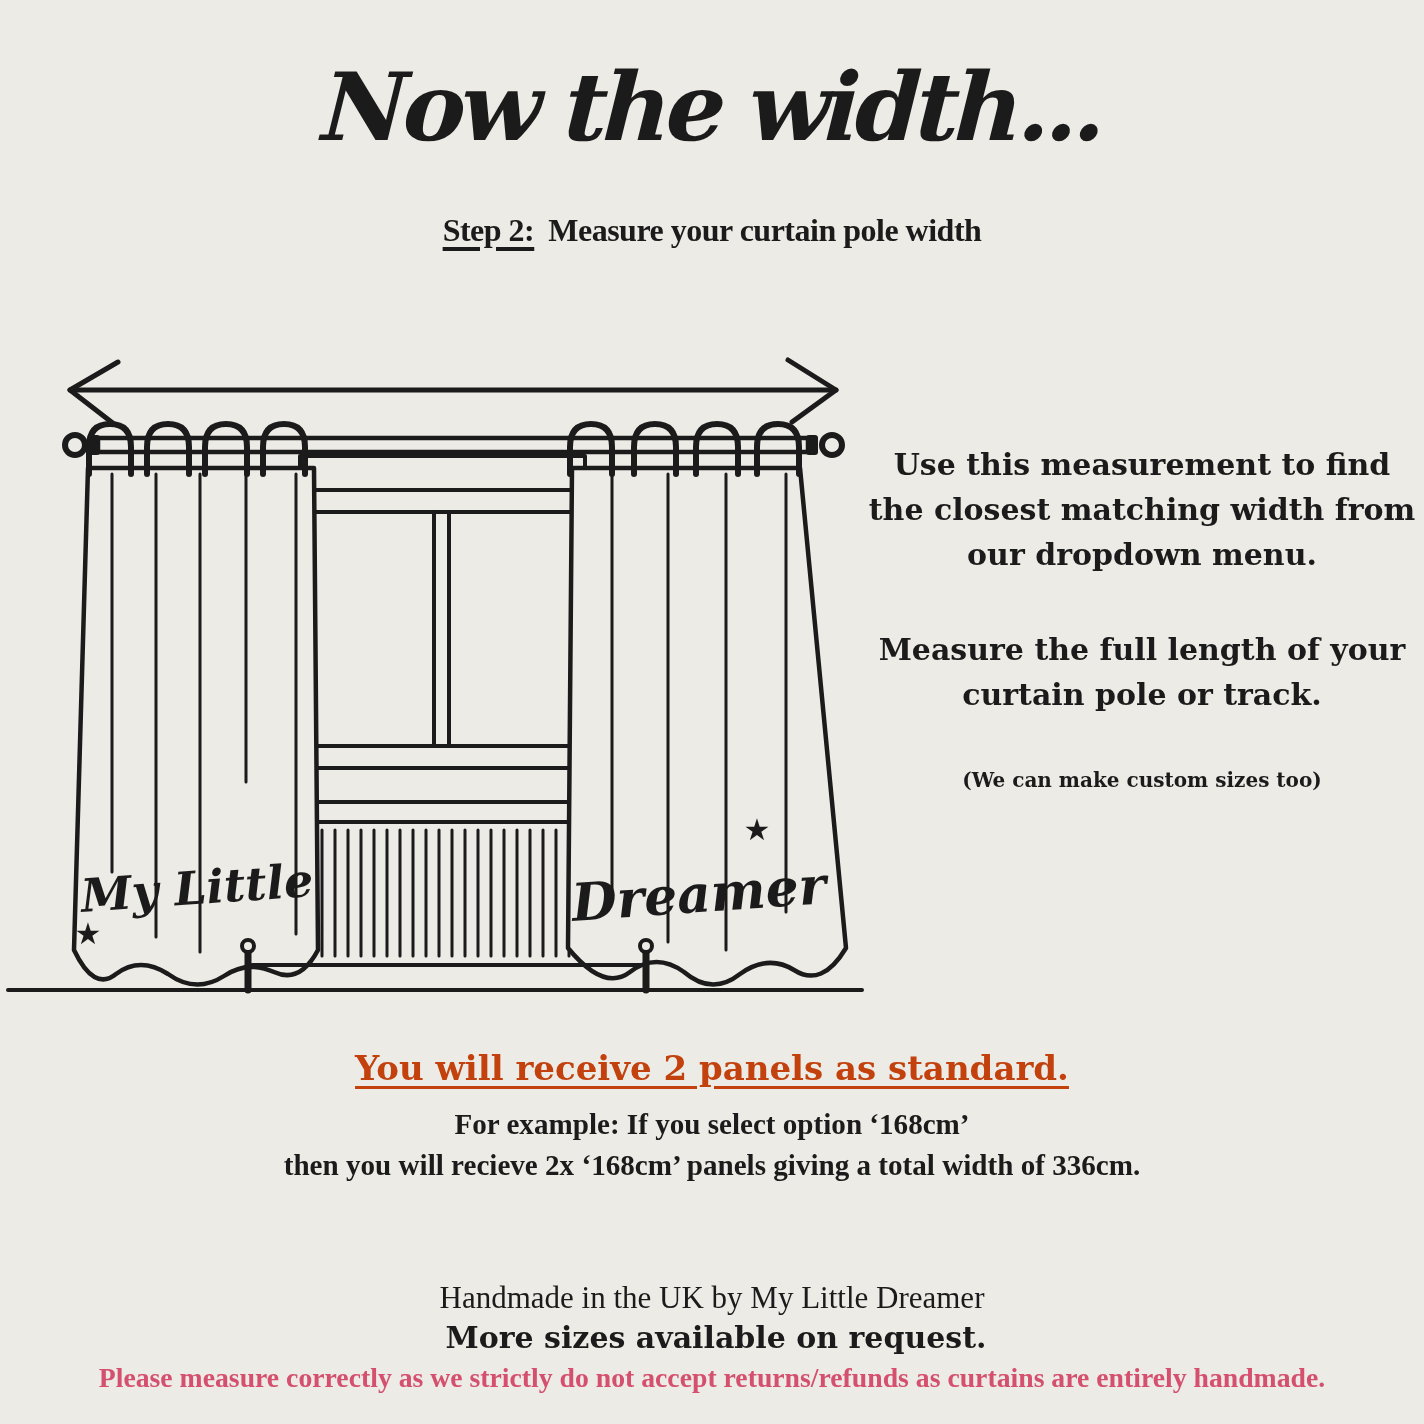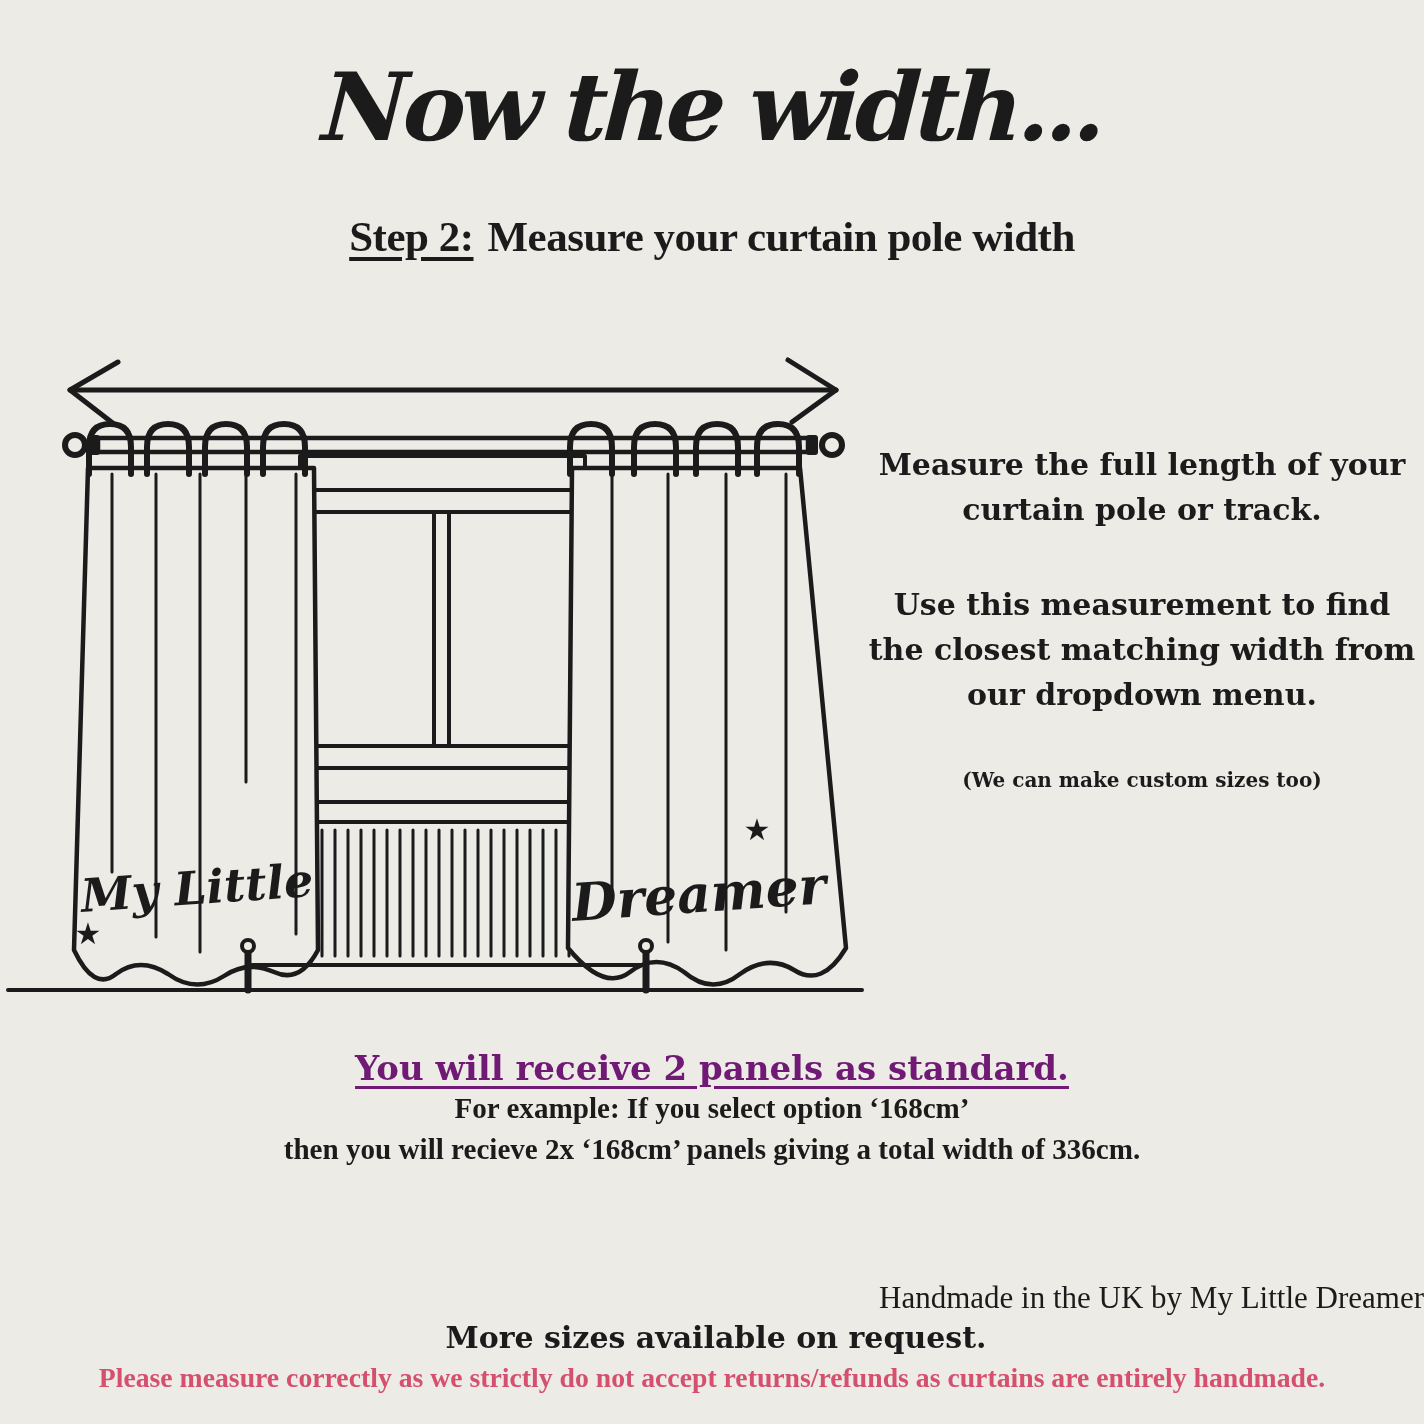--- a/index.html
+++ b/index.html
@@ -18,21 +18,21 @@
     top:52px;
     font-size:94px;
     font-style:italic;
     font-weight:bold;
     letter-spacing:-5px;
     transform:skewX(-3deg);
   }
 
   .step-heading {
     top:212px;
-    font-size:43px;
+    font-size:32px;
     font-weight:bold;
     font-family:"Liberation Serif","DejaVu Serif",serif;
     letter-spacing:-0.5px;
     text-align:center;
   }
   .step-label {
     text-decoration:underline;
     text-decoration-thickness:4px;
     text-underline-offset:6px;
   }
@@ -52,35 +52,36 @@
   .side-text { left:862px; top:442px; width:560px; text-align:center; }
   .side-text p {
     font-size:30px; font-weight:bold; line-height:1.5;
     margin-bottom:50px;
   }
   .side-text p.example { margin-bottom:6px; }
   .side-text .note { font-size:20px; font-weight:bold; line-height:1.3; }
 
   .panels-block { top:1048px; }
   .panels-heading {
-    font-size:34px; font-weight:bold; color:#701a75;
+    font-size:34px; font-weight:bold; color:#c2410c;
     text-decoration:underline;
     text-decoration-thickness:3px;
     text-underline-offset:6px;
+    margin-bottom:16px;
   }
   .panels-line {
     font-family:"Liberation Serif","DejaVu Serif",serif;
     font-size:30px; font-weight:bold; line-height:1.35;
     transform:scaleX(0.97);
   }
 
   .footer-handmade {
     top:1280px;
     font-family:"Liberation Serif","DejaVu Serif",serif;
-    font-size:31px; font-weight:normal;text-align:right;
+    font-size:31px; font-weight:normal;
   }
   .footer-more {
     top:1320px;
     font-size:30px; font-weight:bold;margin-left:8px;
   }
   .footer-disclaimer {
     top:1362px;
     font-family:"Liberation Serif","DejaVu Serif",serif;
     font-size:28px; font-weight:bold; color:#d5506e;
     transform:scaleX(0.99);
@@ -158,22 +159,22 @@
     </g>
 
     <text class="script-text" font-size="46" text-anchor="middle" transform="translate(198,552) rotate(-4)">My Little</text>
     <text class="script-text" font-size="52" text-anchor="middle" transform="translate(700,560) rotate(-4)">Dreamer</text>
     <text class="star-glyph" x="88" y="592" text-anchor="middle">★</text>
     <text class="star-glyph" x="757" y="488" text-anchor="middle">★</text>
   </svg>
 </div>
 
 <div class="abs side-text">
+  <p>Use this measurement to find the closest matching width from our dropdown menu.</p>
   <p>Measure the full length of your curtain pole or track.</p>
-  <p>Use this measurement to find the closest matching width from our dropdown menu.</p>
   <div class="note">(We can make custom sizes too)</div>
 </div>
 
 <div class="abs center panels-block">
   <div class="panels-heading">You will receive 2 panels as standard.</div>
   <div class="panels-line">For example: If you select option ‘168cm’</div>
   <div class="panels-line">then you will recieve 2x ‘168cm’ panels giving a total width of 336cm.</div>
 </div>
 
 <div class="abs center footer-handmade">Handmade in the UK by My Little Dreamer</div>

